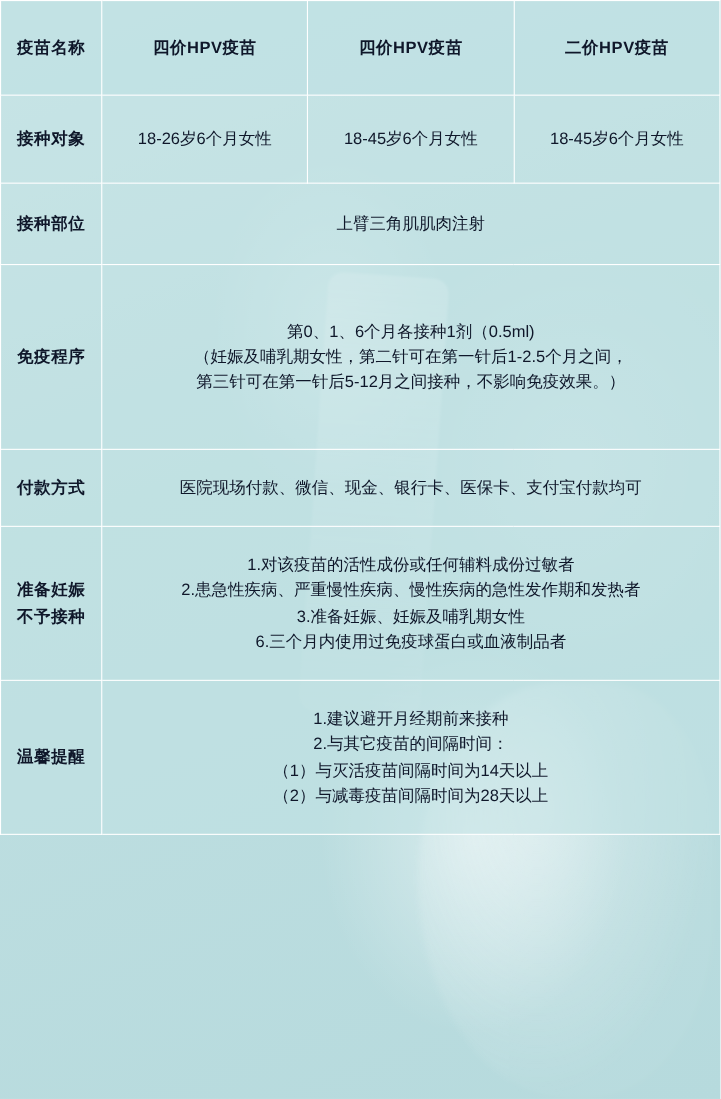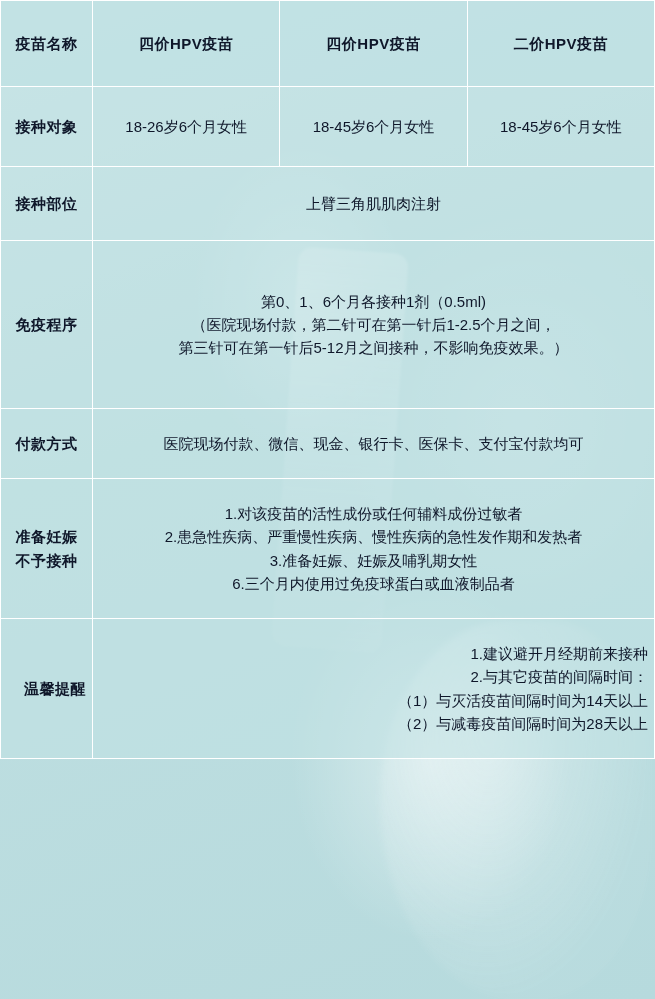--- a/index.html
+++ b/index.html
@@ -82,21 +82,21 @@
     padding: 14px 4px;
   }
   tr.row-head td { background: rgba(190,224,227,0.75); height: 86px; }
   tr.row-target td { height: 80px; }
   tr.row-site td { height: 74px; }
   tr.row-schedule td { height: 168px; }
   tr.row-prevent td { height: 96px; }
   tr.row-price td { height: 96px; }
   tr.row-pay td { height: 70px; }
   tr.row-contra td { height: 140px; }
-  tr.row-tips td { height: 140px; text-align: right; }
+  tr.row-tips td { height: 140px; }
 
   td.left-text {
     text-align: left;
     padding-left: 14px;
     line-height: 1.85;
     font-size: 14.5px;
   }
   td.sched {
     line-height: 1.9;
     font-size: 15px;
@@ -128,21 +128,21 @@
 
       <tr class="row-site">
         <td class="label">接种部位</td>
         <td colspan="3">上臂三角肌肌肉注射</td>
       </tr>
 
       <tr class="row-schedule">
         <td class="label">免疫程序</td>
         <td colspan="3" class="sched">
           <div>第0、1、6个月各接种1剂（0.5ml)</div>
-          <div>（医院现场付款，第二针可在第一针后1-2.5个月之间，</div>
+          <div>（妊娠及哺乳期女性，第二针可在第一针后1-2.5个月之间，</div>
           <div>第三针可在第一针后5-12月之间接种，不影响免疫效果。）</div>
         </td>
       </tr>
 
 
 
       <tr class="row-pay">
         <td class="label">付款方式</td>
         <td colspan="3">医院现场付款、微信、现金、银行卡、医保卡、支付宝付款均可</td>
       </tr>

